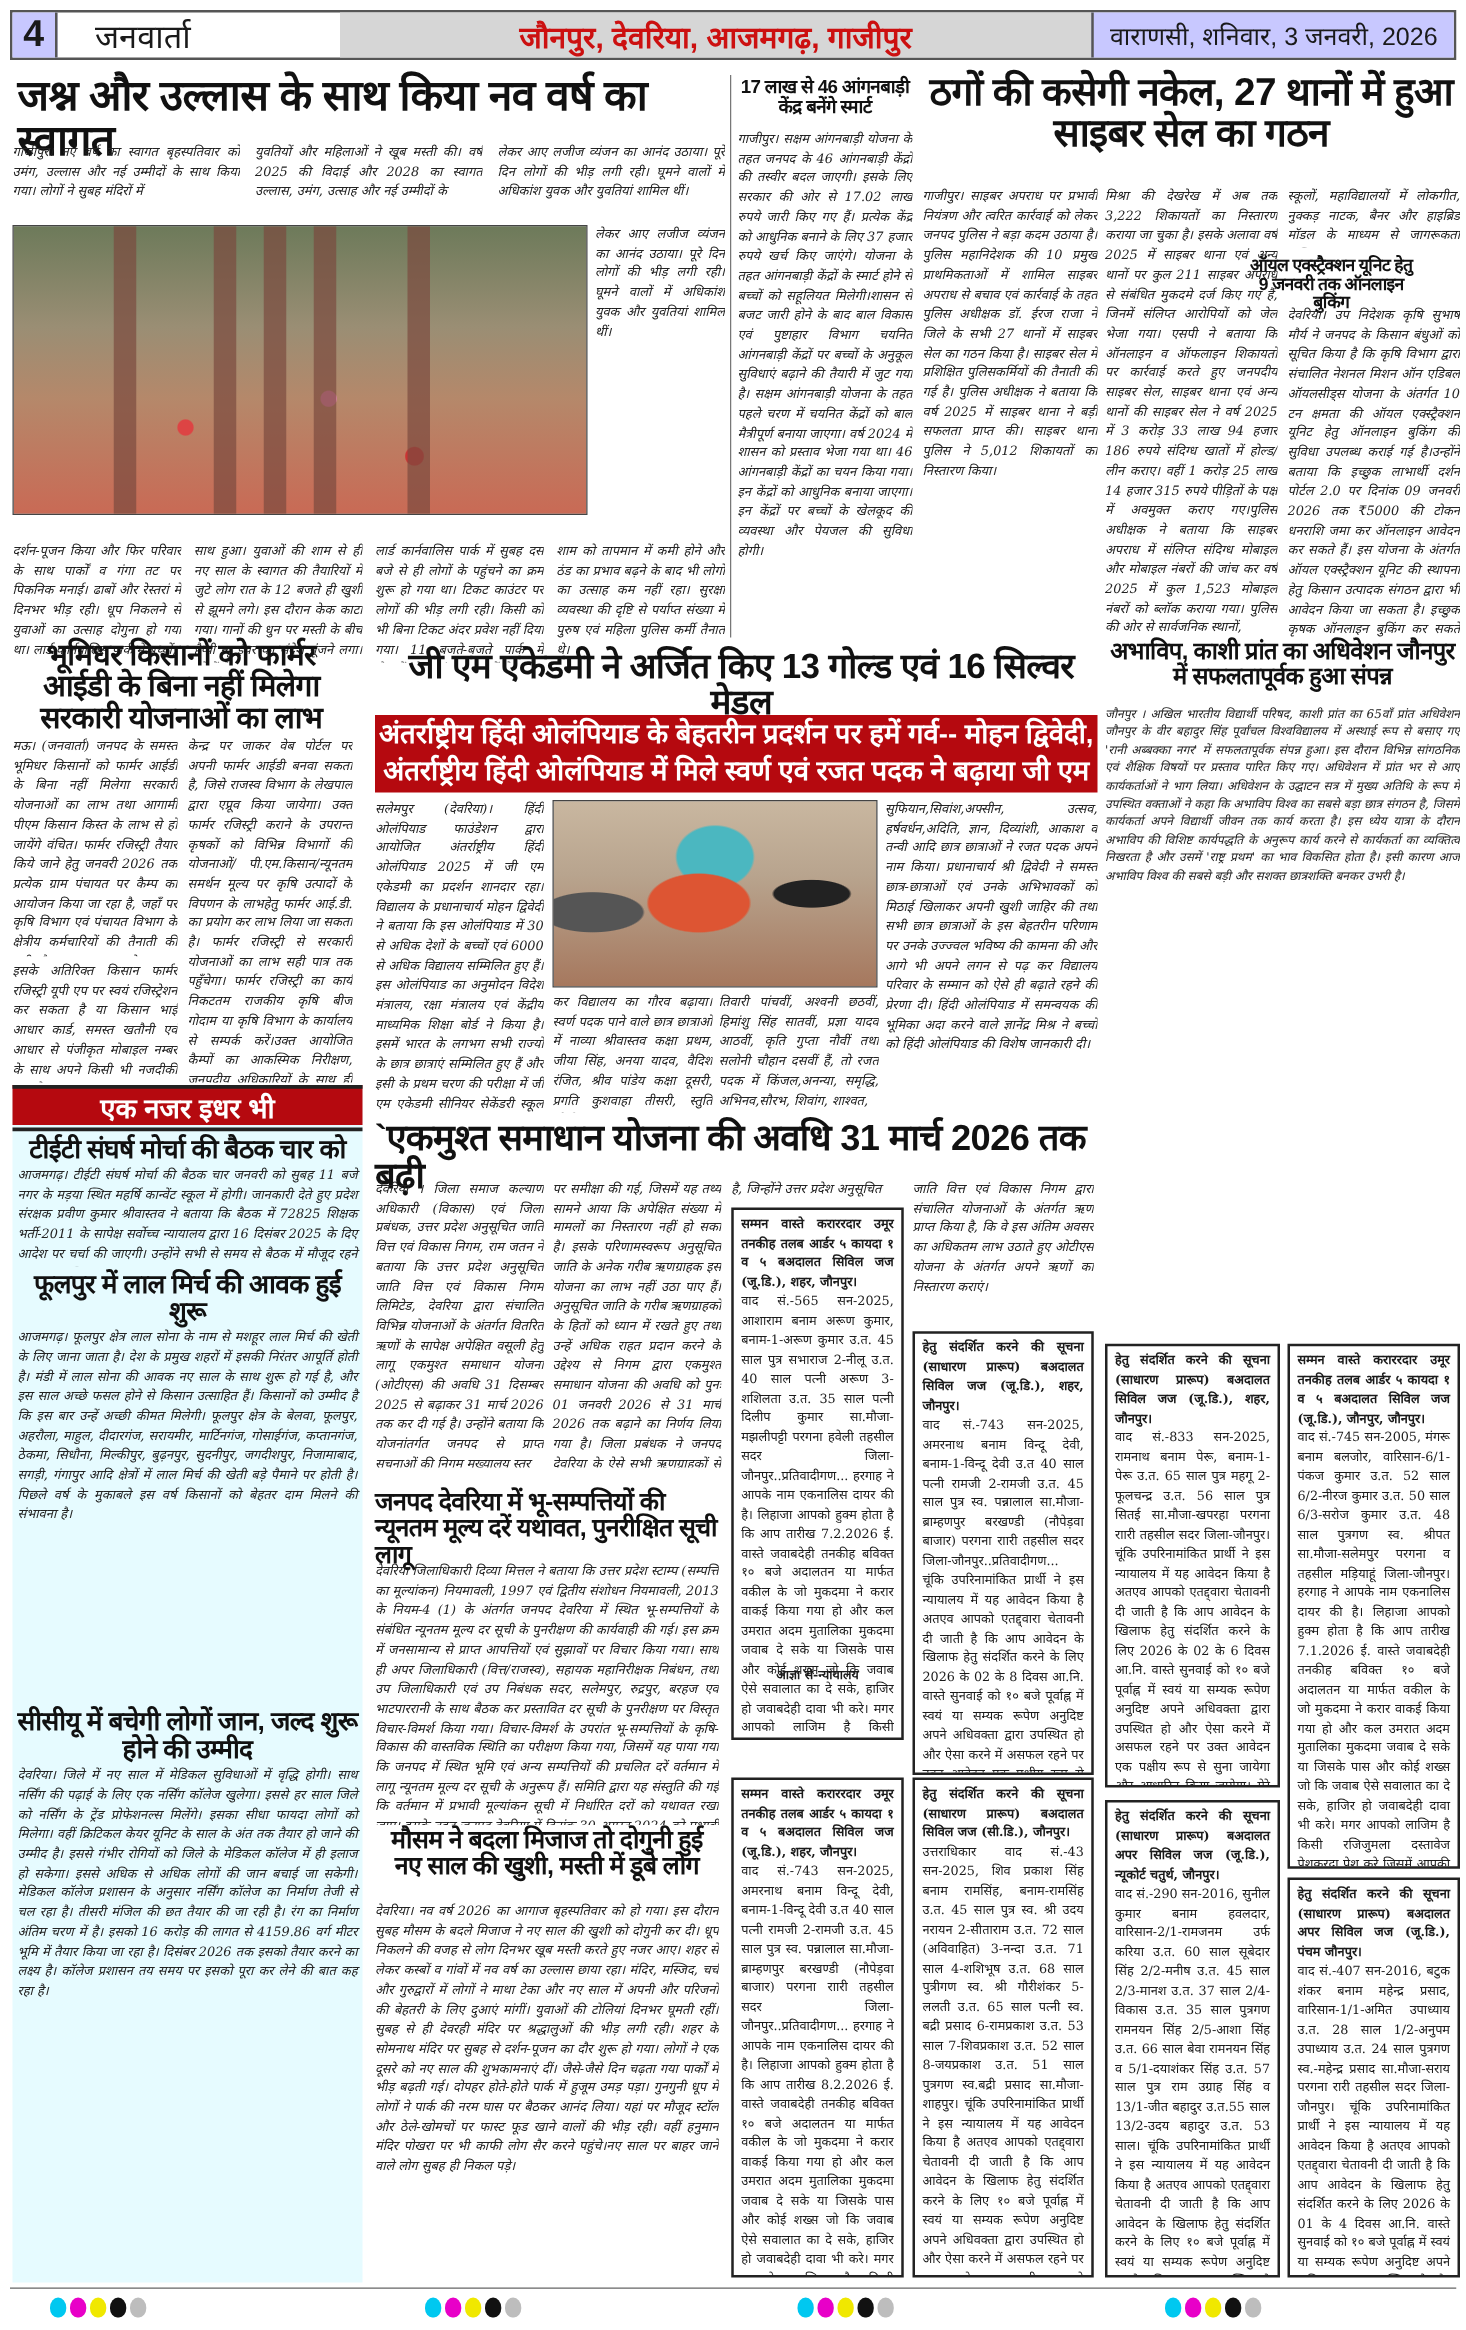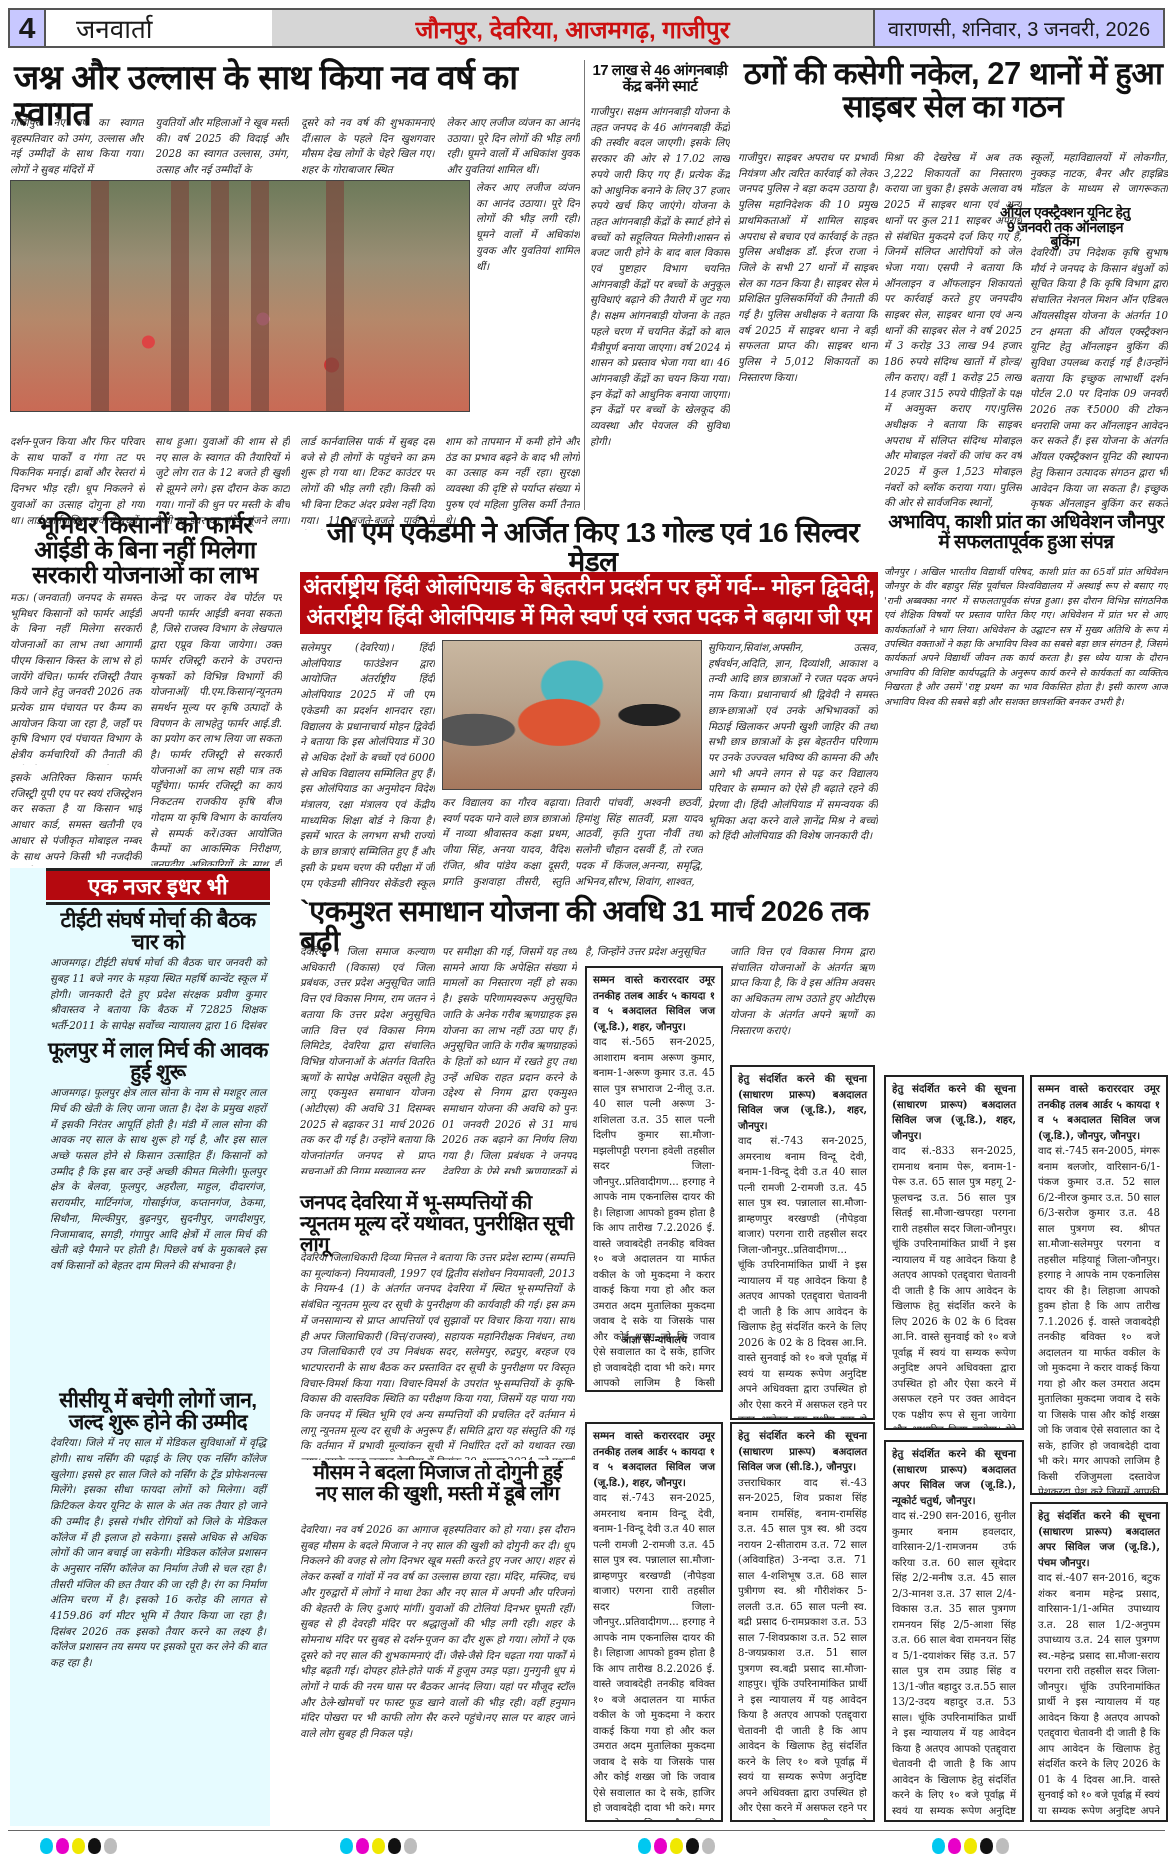--- a/index.html
+++ b/index.html
@@ -49,21 +49,20 @@
   <div class="pg">4</div>
   <div class="brand">जनवार्ता</div>
   <div class="region">जौनपुर, देवरिया, आजमगढ़, गाजीपुर</div>
   <div class="date">वाराणसी, शनिवार, 3 जनवरी, 2026</div>
 </div>
 
 <div class="abs hl" style="left:14px;top:60px;width:560px;font-size:34px;">जश्न और उल्लास के साथ किया नव वर्ष का स्वागत</div>
 <div class="abs" style="left:10px;top:115px;width:570px;height:75px;display:flex;gap:12px;">
   <div class="col" style="flex:1">गाजीपुर। नए वर्ष का स्वागत बृहस्पतिवार को उमंग, उल्लास और नई उम्मीदों के साथ किया गया। लोगों ने सुबह मंदिरों में</div>
   <div class="col" style="flex:1">युवतियों और महिलाओं ने खूब मस्ती की। वर्ष 2025 की विदाई और 2028 का स्वागत उल्लास, उमंग, उत्साह और नई उम्मीदों के</div>
-  <div class="col" style="flex:1">दूसरे को नव वर्ष की शुभकामनाएं दीं।साल के पहले दिन खुशगवार मौसम देख लोगों के चेहरे खिल गए। शहर के गोराबाजार स्थित</div>
   <div class="col" style="flex:1">लेकर आए लजीज व्यंजन का आनंद उठाया। पूरे दिन लोगों की भीड़ लगी रही। घूमने वालों में अधिकांश युवक और युवतियां शामिल थीं।</div>
 </div>
 <div class="photo crowd" style="left:10px;top:180px;width:460px;height:232px;">
   <div class="pillar" style="left:80px"></div>
   <div class="pillar" style="left:160px"></div>
   <div class="pillar" style="left:200px"></div>
   <div class="pillar" style="left:240px"></div>
   <div class="pillar" style="left:315px"></div>
 </div>
 <div class="col abs" style="left:476px;top:180px;width:104px;height:232px;">लेकर आए लजीज व्यंजन का आनंद उठाया। पूरे दिन लोगों की भीड़ लगी रही। घूमने वालों में अधिकांश युवक और युवतियां शामिल थीं।</div>
@@ -98,21 +97,21 @@
 </div>
 <div class="col abs" style="left:300px;top:640px;width:135px;height:250px;">सलेमपुर (देवरिया)। हिंदी ओलंपियाड फाउंडेशन द्वारा आयोजित अंतर्राष्ट्रीय हिंदी ओलंपियाड 2025 में जी एम एकेडमी का प्रदर्शन शानदार रहा। विद्यालय के प्रधानाचार्य मोहन द्विवेदी ने बताया कि इस ओलंपियाड में 30 से अधिक देशों के बच्चों एवं 6000 से अधिक विद्यालय सम्मिलित हुए हैं। इस ओलंपियाड का अनुमोदन विदेश मंत्रालय, रक्षा मंत्रालय एवं केंद्रीय माध्यमिक शिक्षा बोर्ड ने किया है।इसमें भारत के लगभग सभी राज्यों के छात्र छात्राएं सम्मिलित हुए हैं और इसी के प्रथम चरण की परीक्षा में जी एम एकेडमी सीनियर सेकेंडरी स्कूल सलेमपुर के बच्चों ने अपनी सहभागिता दी और कुल 13 स्वर्ण, 16 रजत तथा 8 कांस्य पदक हासिल</div>
 <div class="photo classroom" style="left:442px;top:640px;width:260px;height:150px;"></div>
 <div class="col abs" style="left:442px;top:795px;width:128px;height:95px;">कर विद्यालय का गौरव बढ़ाया। स्वर्ण पदक पाने वाले छात्र छात्राओं में नाव्या श्रीवास्तव कक्षा प्रथम, जीया सिंह, अनया यादव, वैदिश रंजित, श्रीव पांडेय कक्षा दूसरी, प्रगति कुशवाहा तीसरी, स्तुति चौथी, अक्षत</div>
 <div class="col abs" style="left:575px;top:795px;width:128px;height:95px;">तिवारी पांचवीं, अश्वनी छठवीं, हिमांशु सिंह सातवीं, प्रज्ञा यादव आठवीं, कृति गुप्ता नौवीं तथा सलोनी चौहान दसवीं हैं, तो रजत पदक में किंजल,अनन्या, समृद्धि, अभिनव,सौरभ, शिवांग, शाश्वत,</div>
 <div class="col abs" style="left:708px;top:640px;width:170px;height:250px;">सुफियान,सिवांश,अफ्सीन, उत्सव, हर्षवर्धन,अदिति, ज्ञान, दिव्यांशी, आकाश व तन्वी आदि छात्र छात्राओं ने रजत पदक अपने नाम किया। प्रधानाचार्य श्री द्विवेदी ने समस्त छात्र-छात्राओं एवं उनके अभिभावकों को मिठाई खिलाकर अपनी खुशी जाहिर की तथा सभी छात्र छात्राओं के इस बेहतरीन परिणाम पर उनके उज्ज्वल भविष्य की कामना की और आगे भी अपने लगन से पढ़ कर विद्यालय परिवार के सम्मान को ऐसे ही बढ़ाते रहने की प्रेरणा दी। हिंदी ओलंपियाड में समन्वयक की भूमिका अदा करने वाले ज्ञानेंद्र मिश्र ने बच्चों को हिंदी ओलंपियाड की विशेष जानकारी दी।</div>
 
 <div class="abs hl" style="left:884px;top:512px;width:284px;font-size:19px;text-align:center;">अभाविप, काशी प्रांत का अधिवेशन जौनपुर में सफलतापूर्वक हुआ संपन्न</div>
 <div class="col abs" style="left:884px;top:565px;width:284px;height:505px;font-size:9.6px;line-height:14.4px;">जौनपुर । अखिल भारतीय विद्यार्थी परिषद, काशी प्रांत का 65वाँ प्रांत अधिवेशन जौनपुर के वीर बहादुर सिंह पूर्वांचल विश्वविद्यालय में अस्थाई रूप से बसाए गए 'रानी अब्बक्का नगर' में सफलतापूर्वक संपन्न हुआ। इस दौरान विभिन्न सांगठनिक एवं शैक्षिक विषयों पर प्रस्ताव पारित किए गए। अधिवेशन में प्रांत भर से आए कार्यकर्ताओं ने भाग लिया। अधिवेशन के उद्घाटन सत्र में मुख्य अतिथि के रूप में उपस्थित वक्ताओं ने कहा कि अभाविप विश्व का सबसे बड़ा छात्र संगठन है, जिसमें कार्यकर्ता अपने विद्यार्थी जीवन तक कार्य करता है। इस ध्येय यात्रा के दौरान अभाविप की विशिष्ट कार्यपद्धति के अनुरूप कार्य करने से कार्यकर्ता का व्यक्तित्व निखरता है और उसमें 'राष्ट्र प्रथम' का भाव विकसित होता है। इसी कारण आज अभाविप विश्व की सबसे बड़ी और सशक्त छात्रशक्ति बनकर उभरी है।</div>
 
-<div class="sidebox" style="left:10px;top:868px;width:260px;height:958px;padding-left:36px;">
+<div class="sidebox" style="left:10px;top:868px;width:280px;height:958px;">
   <div class="boxhead">एक नजर इधर भी</div>
   <div style="height:3px;background:#222;margin-top:2px;"></div>
   <div class="hl" style="font-size:21px;text-align:center;margin-top:4px;">टीईटी संघर्ष मोर्चा की बैठक चार को</div>
   <div class="col" style="padding:2px 4px;height:82px;">आजमगढ़। टीईटी संघर्ष मोर्चा की बैठक चार जनवरी को सुबह 11 बजे नगर के मड़या स्थित महर्षि कान्वेंट स्कूल में होगी। जानकारी देते हुए प्रदेश संरक्षक प्रवीण कुमार श्रीवास्तव ने बताया कि बैठक में 72825 शिक्षक भर्ती-2011 के सापेक्ष सर्वोच्च न्यायालय द्वारा 16 दिसंबर 2025 के दिए आदेश पर चर्चा की जाएगी। उन्होंने सभी से समय से बैठक में मौजूद रहने का आह्वान किया।</div>
   <div class="hl" style="font-size:21px;text-align:center;margin-top:4px;">फूलपुर में लाल मिर्च की आवक हुई शुरू</div>
   <div class="col" style="padding:2px 4px;height:300px;">आजमगढ़। फूलपुर क्षेत्र लाल सोना के नाम से मशहूर लाल मिर्च की खेती के लिए जाना जाता है। देश के प्रमुख शहरों में इसकी निरंतर आपूर्ति होती है। मंडी में लाल सोना की आवक नए साल के साथ शुरू हो गई है, और इस साल अच्छे फसल होने से किसान उत्साहित हैं। किसानों को उम्मीद है कि इस बार उन्हें अच्छी कीमत मिलेगी। फूलपुर क्षेत्र के बेलवा, फूलपुर, अहरौला, माहुल, दीदारगंज, सरायमीर, मार्टिनगंज, गोसाईगंज, कप्तानगंज, ठेकमा, सिधौना, मिल्कीपुर, बुढ़नपुर, सुदनीपुर, जगदीशपुर, निजामाबाद, सगड़ी, गंगापुर आदि क्षेत्रों में लाल मिर्च की खेती बड़े पैमाने पर होती है। पिछले वर्ष के मुकाबले इस वर्ष किसानों को बेहतर दाम मिलने की संभावना है।</div>
   <div class="hl" style="font-size:21px;text-align:center;margin-top:6px;">सीसीयू में बचेगी लोगों जान, जल्द शुरू होने की उम्मीद</div>
   <div class="col" style="padding:2px 4px;height:390px;">देवरिया। जिले में नए साल में मेडिकल सुविधाओं में वृद्धि होगी। साथ नर्सिंग की पढ़ाई के लिए एक नर्सिंग कॉलेज खुलेगा। इससे हर साल जिले को नर्सिंग के ट्रेंड प्रोफेशनल्स मिलेंगे। इसका सीधा फायदा लोगों को मिलेगा। वहीं क्रिटिकल केयर यूनिट के साल के अंत तक तैयार हो जाने की उम्मीद है। इससे गंभीर रोगियों को जिले के मेडिकल कॉलेज में ही इलाज हो सकेगा। इससे अधिक से अधिक लोगों की जान बचाई जा सकेगी। मेडिकल कॉलेज प्रशासन के अनुसार नर्सिंग कॉलेज का निर्माण तेजी से चल रहा है। तीसरी मंजिल की छत तैयार की जा रही है। रंग का निर्माण अंतिम चरण में है। इसको 16 करोड़ की लागत से 4159.86 वर्ग मीटर भूमि में तैयार किया जा रहा है। दिसंबर 2026 तक इसको तैयार करने का लक्ष्य है। कॉलेज प्रशासन तय समय पर इसको पूरा कर लेने की बात कह रहा है।</div>
 </div>
 

